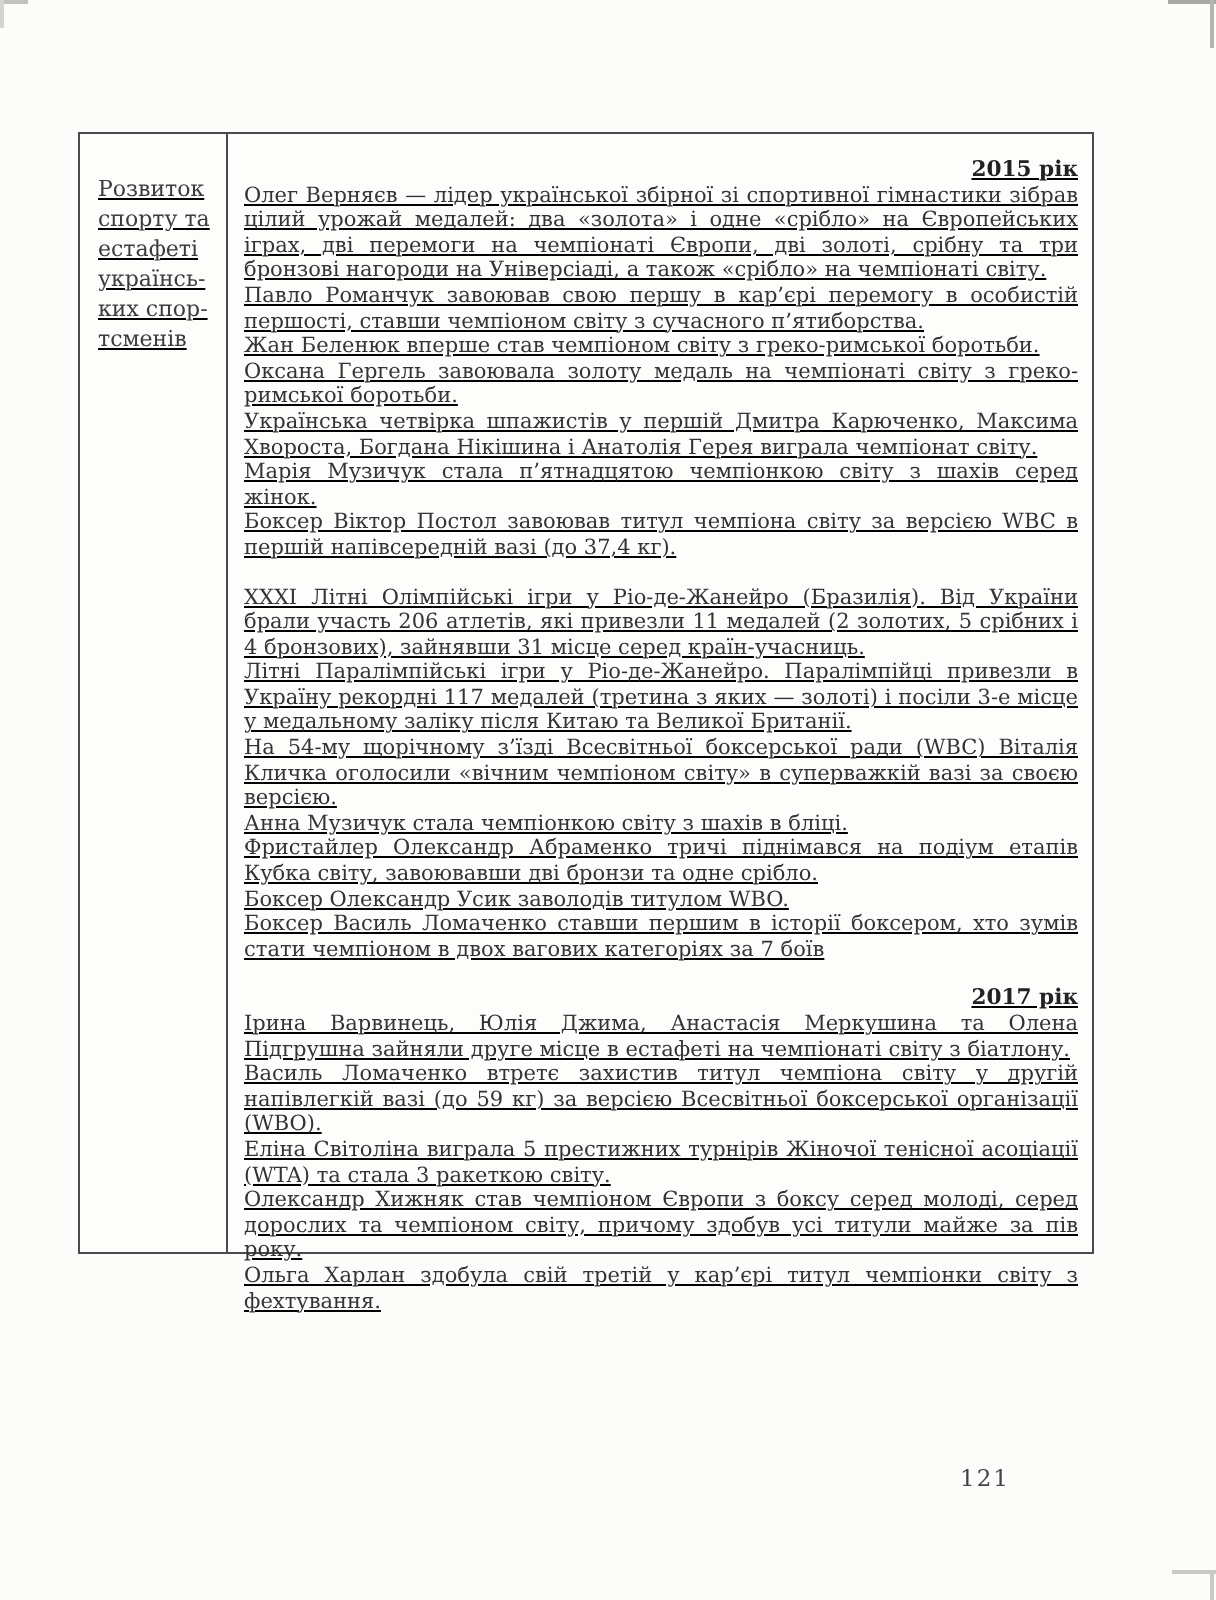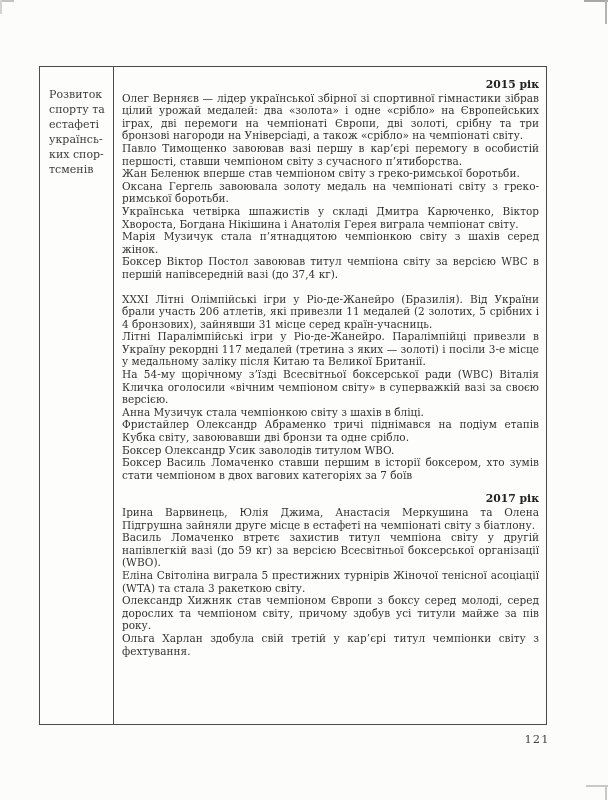--- a/index.html
+++ b/index.html
@@ -17,25 +17,26 @@
   .artifact.tl-h { left: 0; top: 0; width: 14px; height: 2px; background: #c2c2bf; }
   .artifact.tl-v { left: 0; top: 0; width: 2px; height: 14px; background: #d4d4d0; }
   .artifact.tr-h { left: 584px; top: 0; width: 24px; height: 2px; background: #a8a8a4; }
   .artifact.tr-v { left: 605px; top: 0; width: 2px; height: 24px; background: #b4b4b0; }
   .artifact.br-h { left: 586px; top: 785px; width: 22px; height: 1.5px; background: #c9c9c5; }
   .artifact.br-v { left: 605px; top: 785px; width: 1.5px; height: 15px; background: #c9c9c5; }
 
   .info-table {
     position: absolute;
     left: 39px; top: 66px;
-    width: 508px; height: 659px;
+    width: 508px; height: 561px;
     border: 1.6px solid #4b4b4b;
     box-sizing: border-box;
     display: flex;
     background: #fdfdfb;
+    text-decoration: underline;
   }
   .cell-left {
     width: 74px;
     flex: 0 0 74px;
     border-right: 1.2px solid #4b4b4b;
     box-sizing: border-box;
     padding: 20px 5px 0 9px;
     font-size: 11px;
     line-height: 15px;
     color: #3c3c3c;
@@ -56,23 +57,23 @@
     font-weight: bold;
     color: #222222;
     text-align: right;
   }
   .cell-main p { margin: 0; }
   .section + .section { margin-top: 12px; }
 
   .page-number {
     position: absolute;
     top: 732px;
-    left: 504px;
+    left: 480px;
     width: 66px;
-    text-align: center;
+    text-align: left;
     font-size: 11.5px;
     letter-spacing: 1px;
     color: #444444;
   }
 </style>
 </head>
 <body>
 
 <div class="page">
 
@@ -92,24 +93,24 @@
       <div class="label-line">українсь-</div>
       <div class="label-line">ких спор-</div>
       <div class="label-line">тсменів</div>
     </div>
 
     <div class="cell-main">
 
       <div class="section">
         <h3 class="year">2015 рік</h3>
         <p>Олег Верняєв — лідер української збірної зі спортивної гімнастики зібрав цілий урожай медалей: два «золота» і одне «срібло» на Європейських іграх, дві перемоги на чемпіонаті Європи, дві золоті, срібну та три бронзові нагороди на Універсіаді, а також «срібло» на чемпіонаті світу.</p>
-        <p>Павло Тимощенко завоював вазі першу в кар’єрі перемогу в особистій першості, ставши чемпіоном світу з сучасного п’ятиборства.</p>
+        <p>Павло Романчук завоював свою першу в кар’єрі перемогу в особистій першості, ставши чемпіоном світу з сучасного п’ятиборства.</p>
         <p>Жан Беленюк вперше став чемпіоном світу з греко-римської боротьби.</p>
         <p>Оксана Гергель завоювала золоту медаль на чемпіонаті світу з греко-римської боротьби.</p>
-        <p>Українська четвірка шпажистів у складі Дмитра Карюченко, Віктор Хвороста, Богдана Нікішина і Анатолія Герея виграла чемпіонат світу.</p>
+        <p>Українська четвірка шпажистів у першій Дмитра Карюченко, Максима Хвороста, Богдана Нікішина і Анатолія Герея виграла чемпіонат світу.</p>
         <p>Марія Музичук стала п’ятнадцятою чемпіонкою світу з шахів серед жінок.</p>
         <p>Боксер Віктор Постол завоював титул чемпіона світу за версією WBC в першій напівсередній вазі (до 37,4 кг).</p>
       </div>
 
       <div class="section">
         <p>XXXI Літні Олімпійські ігри у Ріо-де-Жанейро (Бразилія). Від України брали участь 206 атлетів, які привезли 11 медалей (2 золотих, 5 срібних і 4 бронзових), зайнявши 31 місце серед країн-учасниць.</p>
         <p>Літні Паралімпійські ігри у Ріо-де-Жанейро. Паралімпійці привезли в Україну рекордні 117 медалей (третина з яких — золоті) і посіли 3-е місце у медальному заліку після Китаю та Великої Британії.</p>
         <p>На 54-му щорічному з’їзді Всесвітньої боксерської ради (WBC) Віталія Кличка оголосили «вічним чемпіоном світу» в суперважкій вазі за своєю версією.</p>
         <p>Анна Музичук стала чемпіонкою світу з шахів в бліці.</p>
         <p>Фристайлер Олександр Абраменко тричі піднімався на подіум етапів Кубка світу, завоювавши дві бронзи та одне срібло.</p>

